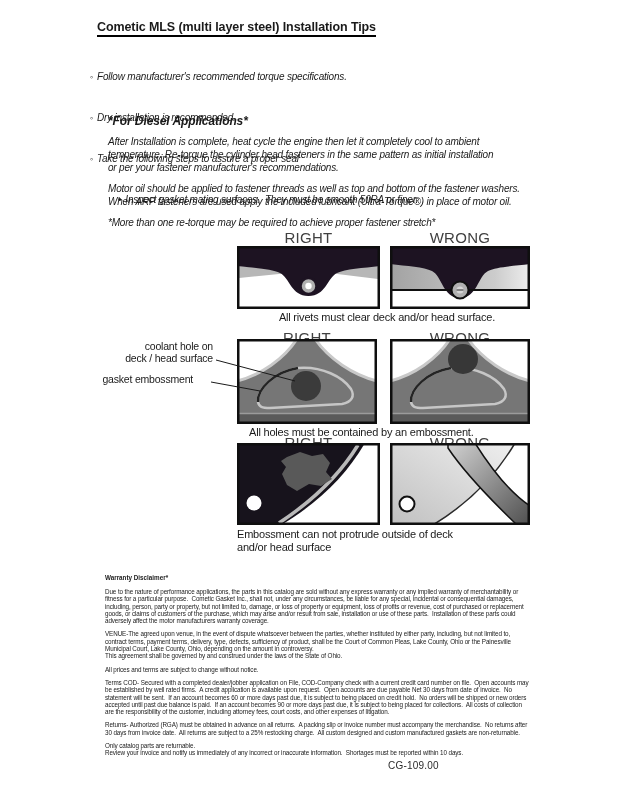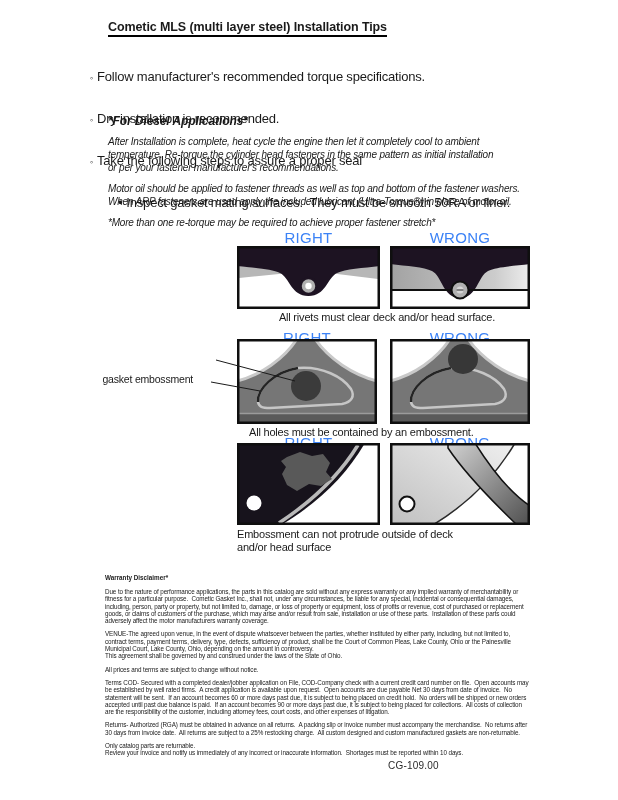--- a/index.html
+++ b/index.html
@@ -1,29 +1,29 @@
 <!DOCTYPE html>
 <html><head>
 <meta charset="utf-8">
 <style>
   html,body{margin:0;padding:0;background:#ffffff;}
   .page{position:relative;width:618px;height:800px;background:#ffffff;overflow:hidden;
         font-family:"Liberation Sans",sans-serif;color:#1a1a1a;}
-  .title{position:absolute;left:108px;top:20px;margin:0;font-size:12.5px;font-weight:bold;
+  .title{position:absolute;left:97px;top:20px;margin:0;font-size:12.5px;font-weight:bold;
          letter-spacing:-0.1px;border-bottom:2px solid #000;padding-bottom:1px;display:inline-block;}
-  .tips{position:absolute;left:90px;top:43px;width:470px;font-size:13px;letter-spacing:-0.2px;
-        line-height:13.4px;white-space:pre;}
+  .tips{position:absolute;left:90px;top:43px;width:470px;font-size:10px;letter-spacing:-0.2px;
+        line-height:13.4px;white-space:pre;font-style:italic;}
   .tip::before{content:"◦";margin-right:4px;font-size:9px;}
   .subtip{padding-left:28px;}
   .subtip::before{content:"•";margin-right:4px;}
   .diesel{position:absolute;left:108px;top:114px;width:470px;font-style:italic;}
   .diesel h2{margin:0 0 7px 0;font-size:12px;font-weight:bold;letter-spacing:-0.1px;}
   .diesel p{margin:0 0 8px 0;font-size:10px;letter-spacing:-0.2px;line-height:13px;white-space:pre;}
   .drow{position:absolute;left:237px;width:293px;}
-  .dlabel{position:absolute;top:0;font-size:15px;letter-spacing:0.3px;text-align:center;color:#3b82f6;}
+  .dlabel{position:absolute;top:0;font-size:15px;letter-spacing:0.3px;text-align:center;color:#404040;}
   .dpanel{position:absolute;}
   .dcaption{position:absolute;left:0;width:300px;font-size:11px;letter-spacing:-0.2px;
             line-height:13px;white-space:pre;}
   .ann{position:absolute;font-size:10.5px;letter-spacing:-0.2px;line-height:11.5px;
        text-align:right;white-space:pre;}
   #ann1{left:60px;top:341px;width:153px;}
   #ann2{left:44px;top:374px;width:149px;}
   .overlay{position:absolute;left:0;top:0;pointer-events:none;}
   .disclaimer{position:absolute;left:105px;top:574px;width:430px;}
   .disclaimer h3{margin:0 0 7px 0;font-size:6.3px;font-weight:bold;}
@@ -117,20 +117,22 @@
         <line x1="0" y1="74.5" x2="140" y2="74.5" stroke="#9b9b9b" stroke-width="1.5"></line>
         <path d="M21,63 C20,50 37,33 61,29 C85,27 106,38 114,50 C118,57 115,63 105,65 L33,69 C25,69 22,68 21,63 Z" fill="none" stroke="#c6c6c6" stroke-width="2.5"></path>
         <path d="M21,63 C20,50 37,33 61,29" fill="none" stroke="#242424" stroke-width="2.5"></path>
         <circle cx="73" cy="20" r="15" fill="#373737"></circle>
         <rect x="1.25" y="1.25" width="137.5" height="82.5" fill="none" stroke="#0f0f0f" stroke-width="2.5"></rect>
       </svg>
     </div>
     <div class="dcaption" style="top:97px;margin-left:12px;">All holes must be contained by an embossment.</div>
   </div>
 
+  <div class="ann" id="ann1">coolant hole on
+deck / head surface</div>
   <div class="ann" id="ann2">gasket embossment</div>
 
   <svg class="overlay" width="618" height="800">
     <line x1="216" y1="360" x2="295" y2="381" stroke="#1a1a1a" stroke-width="1"></line>
     <line x1="211" y1="382" x2="260" y2="391" stroke="#1a1a1a" stroke-width="1"></line>
   </svg>
 
   <div class="drow" style="top:434px;height:125px;">
     <div class="dlabel" style="left:0;width:143px;">RIGHT</div>
     <div class="dlabel" style="left:153px;width:140px;">WRONG</div>

